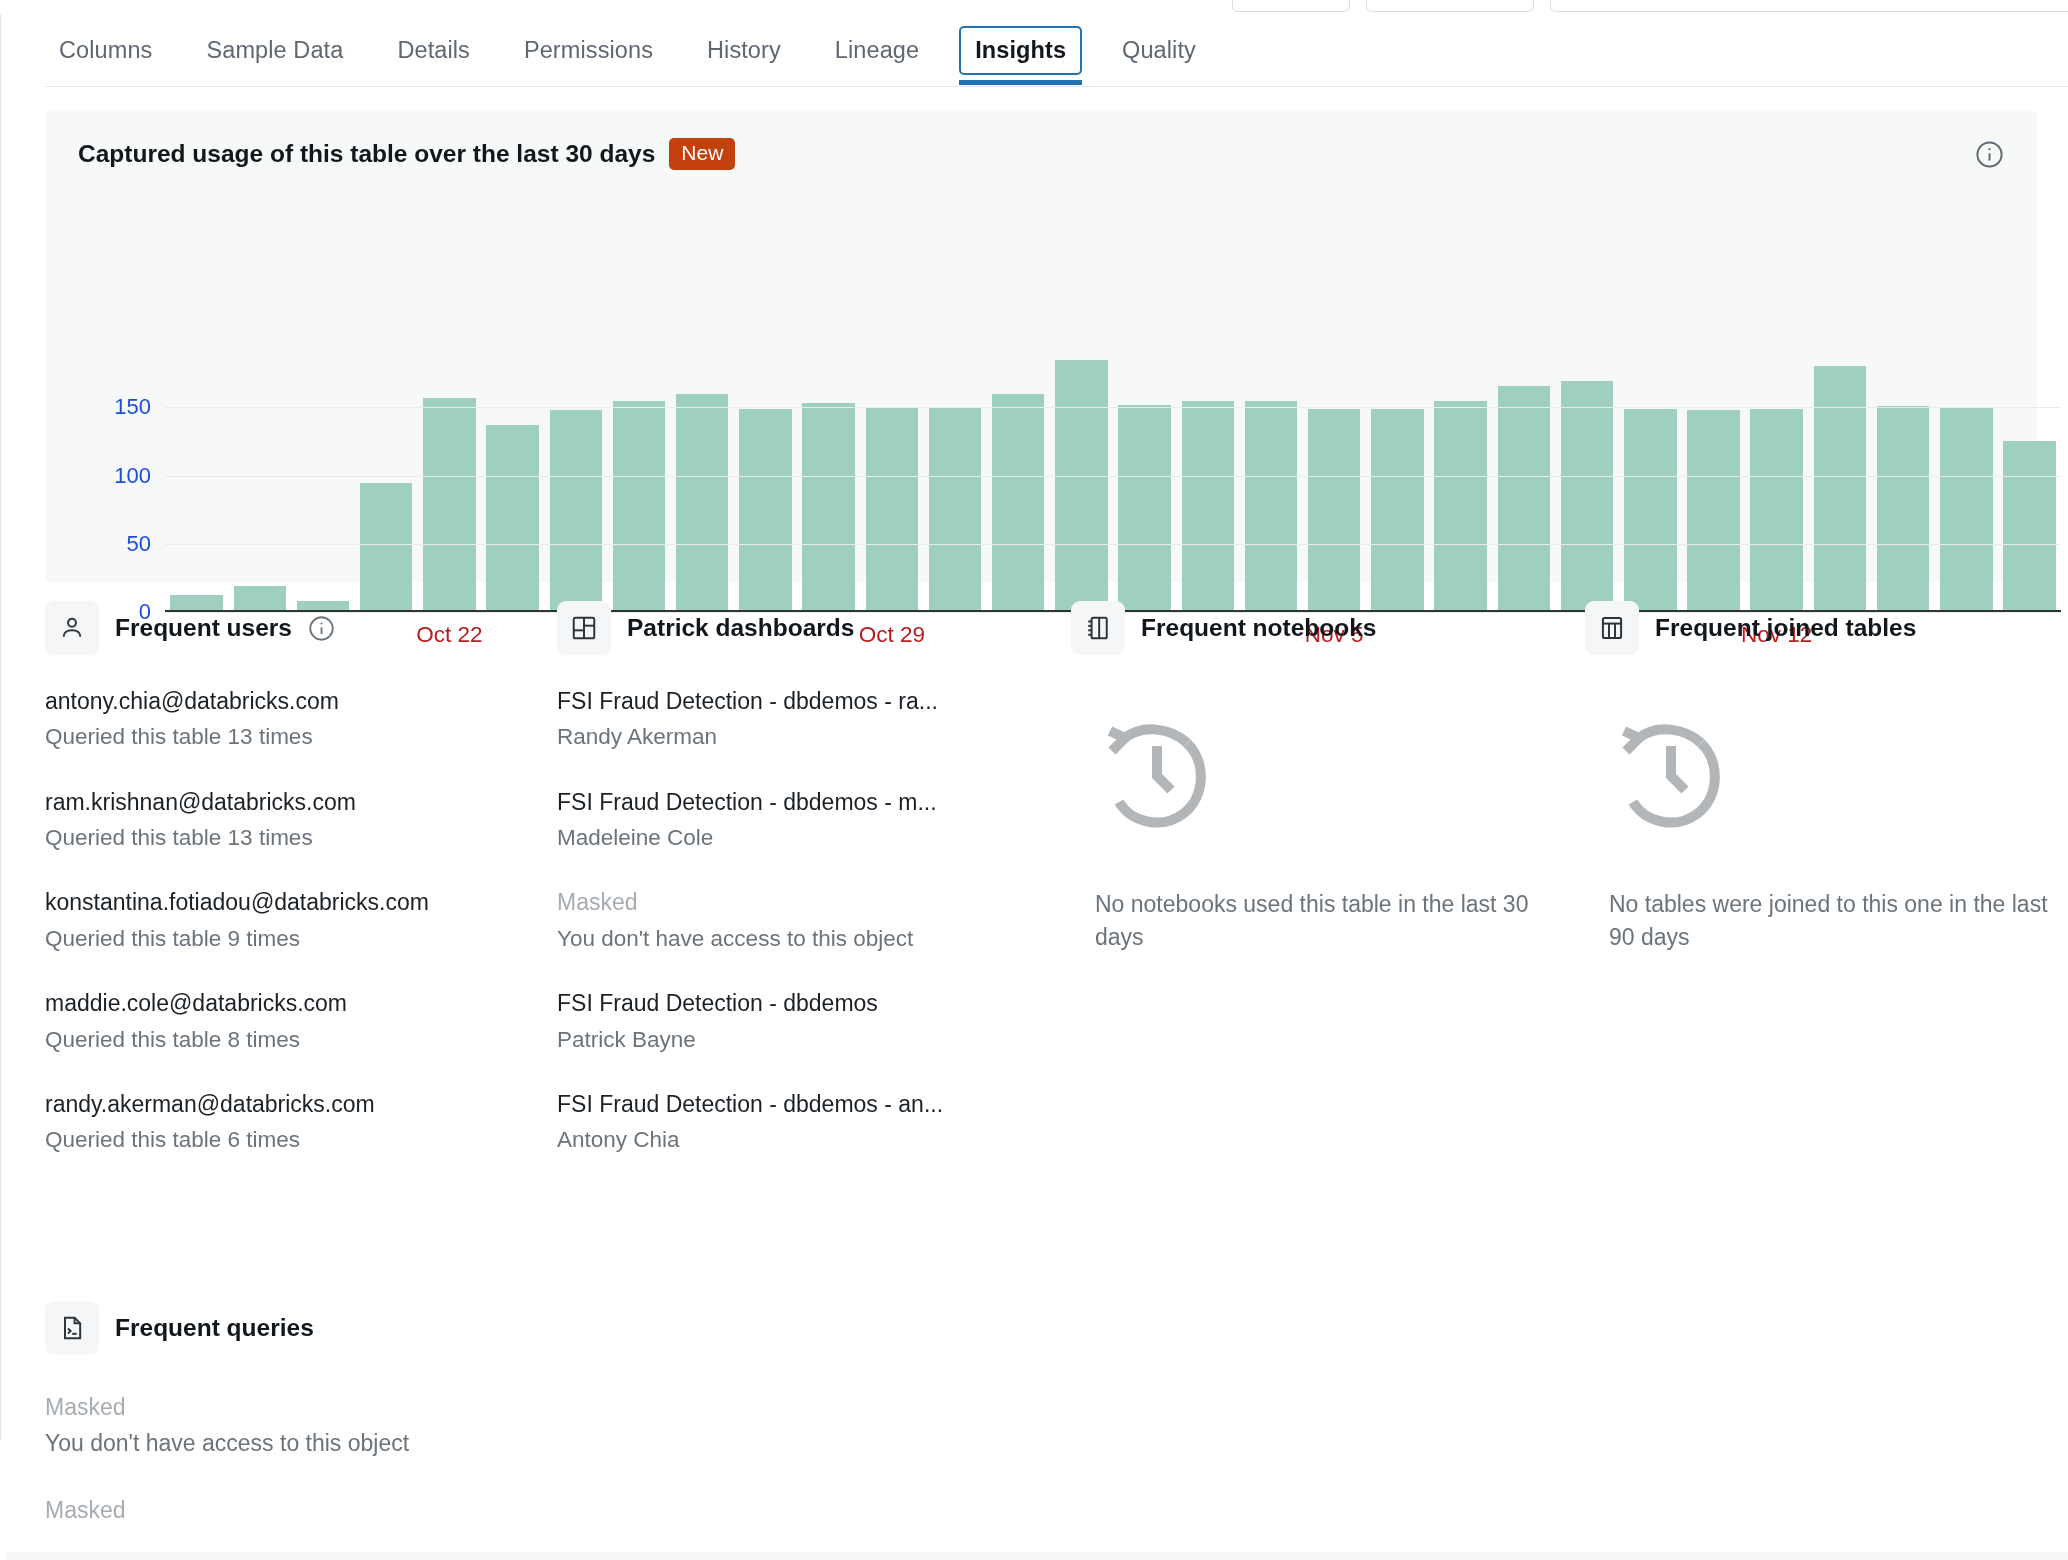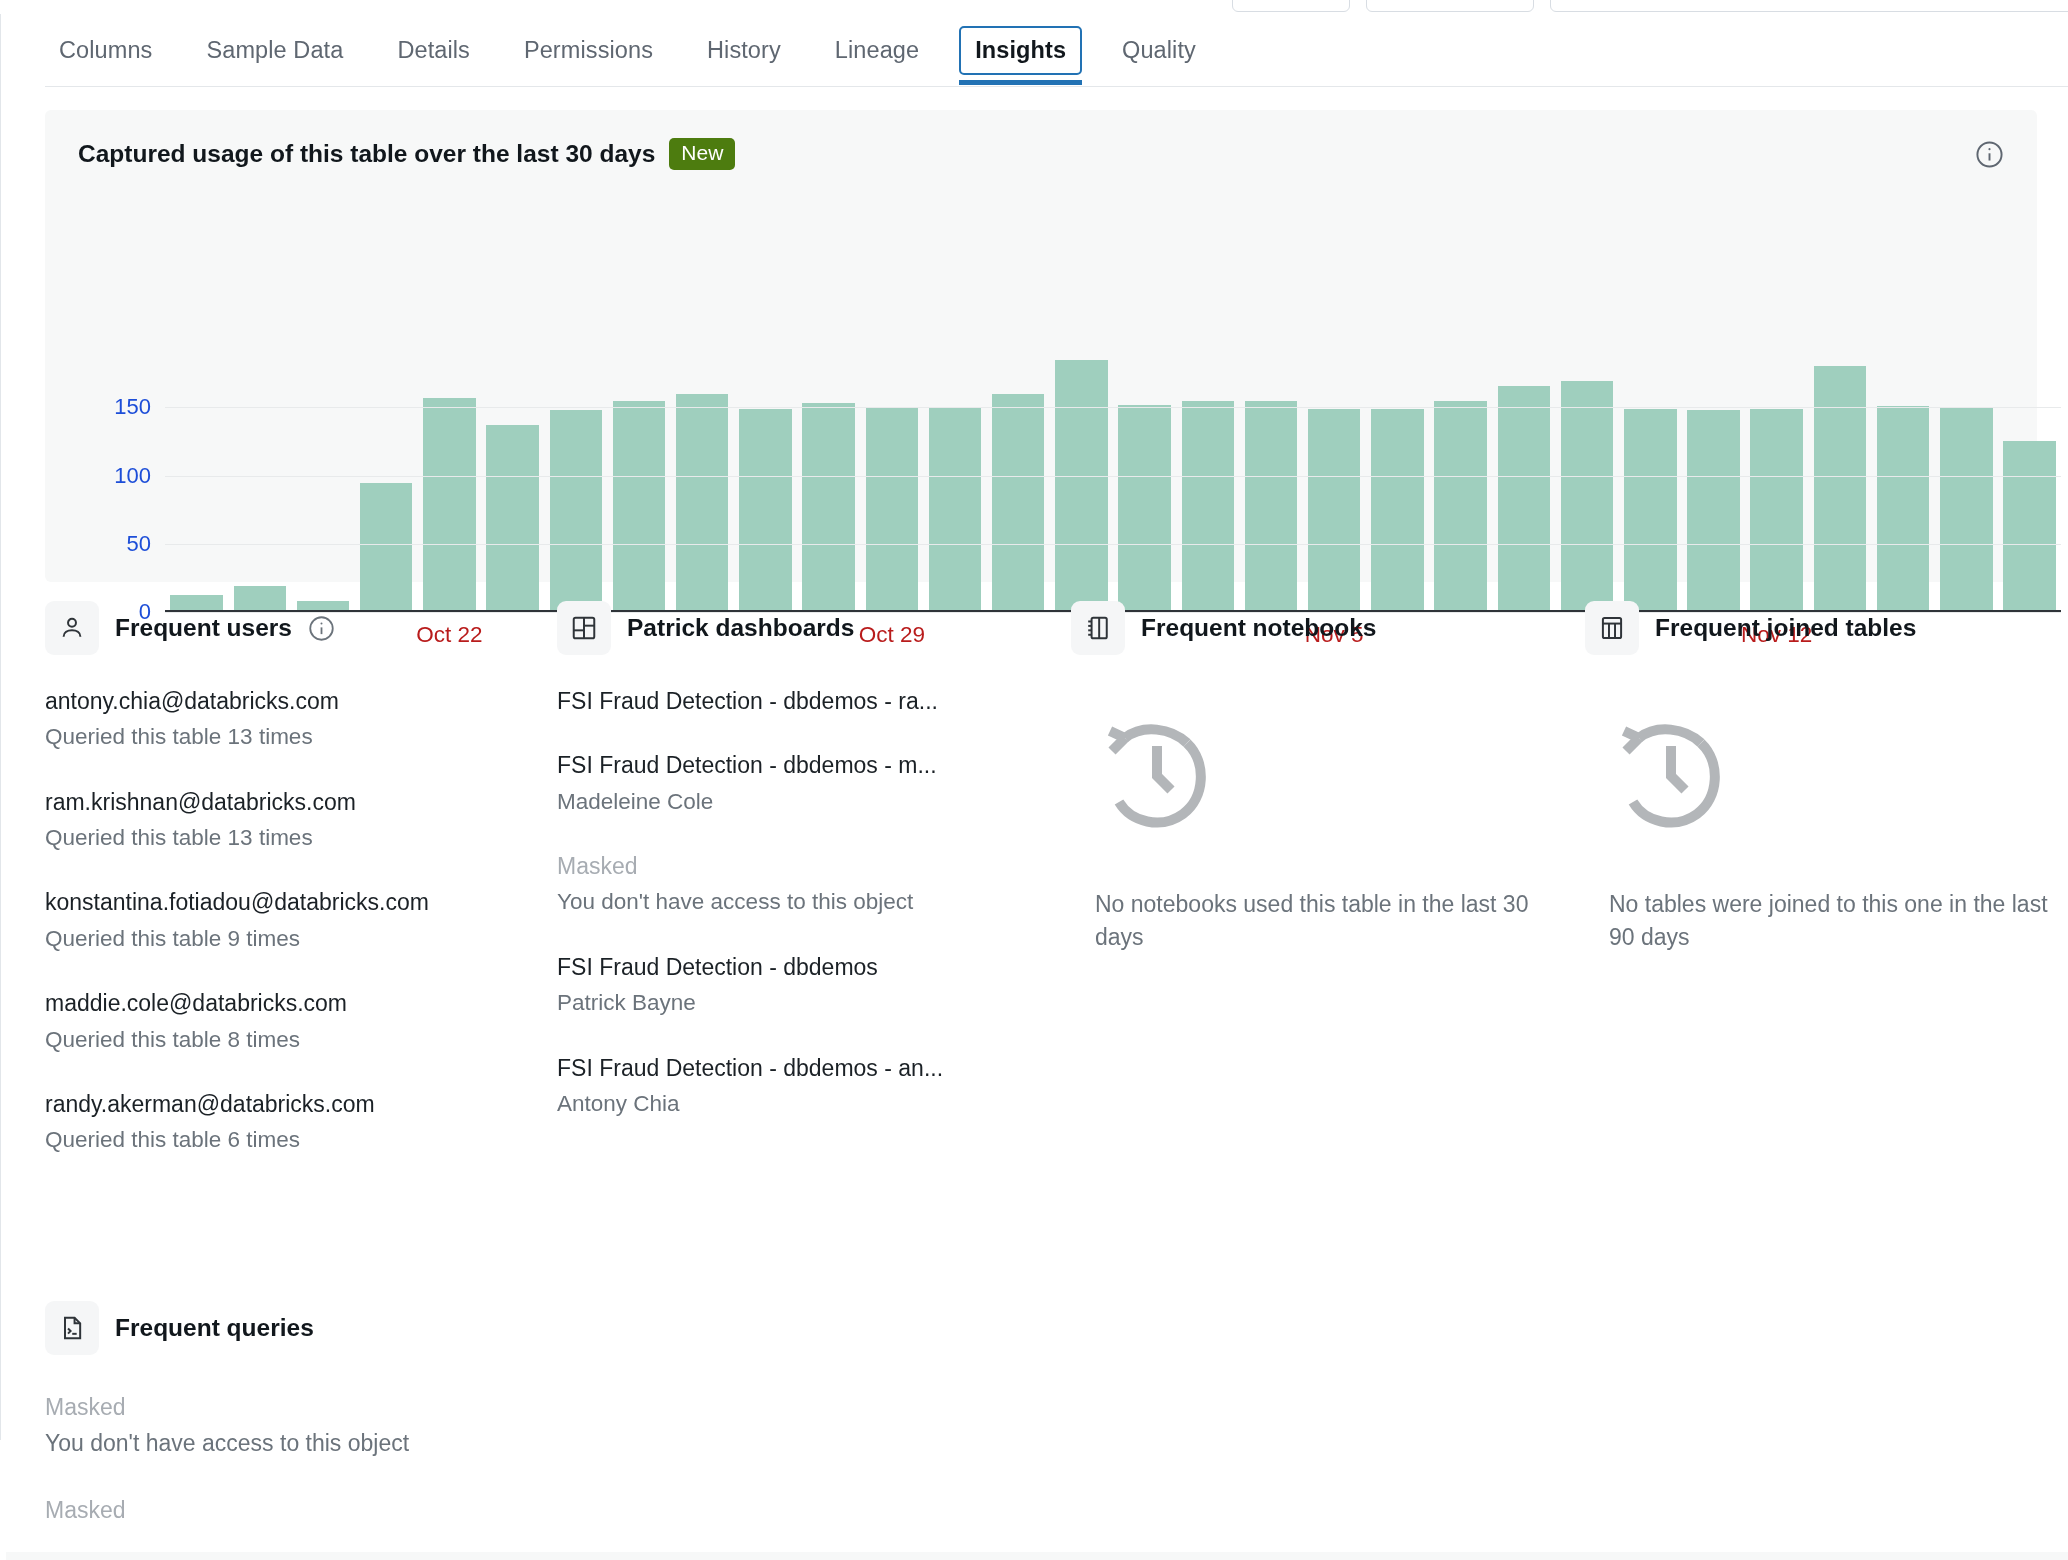--- a/index.html
+++ b/index.html
@@ -45,21 +45,21 @@
   .usage-card {
     position: absolute; left: 45px; top: 110px; width: 1992px; height: 472px;
     background: #f7f8f8; border-radius: 6px;
   }
   .usage-head {
     position: absolute; left: 33px; top: 28px;
     display: flex; align-items: center; gap: 14px;
   }
   .usage-title { font-size: 24.5px; font-weight: 700; color: #11171c; }
   .badge-new {
-    background: #4d7c0f; color: #fff; font-size: 21px; font-weight: 400;
+    background: #c2410c; color: #fff; font-size: 21px; font-weight: 400;
     border-radius: 5px; padding: 4px 12px 6px; line-height: 1.05;
   }
   .info-circle {
     position: absolute; right: 33px; top: 30px; width: 29px; height: 29px;
   }
 
   
   .chart { position: absolute; left: 0; top: 0; width: 1992px; height: 472px; }
   .plot {
     position: absolute; left: 120px; top: 230px; width: 1896px; height: 273px;
@@ -329,20 +329,21 @@
             <line x1="12" y1="3.2" x2="12" y2="20.8"></line>
             <line x1="12" y1="10" x2="20.8" y2="10"></line>
             <line x1="3.2" y1="14" x2="12" y2="14"></line>
           </svg>
         </span>
         <span class="sec-title">Patrick dashboards</span>
       </div>
       <div class="list" id="dash-list">
           <div class="item">
             <div class="item-main">FSI Fraud Detection - dbdemos - ra...</div>
+            <div class="item-sub">Randy Akerman</div>
           </div>
           <div class="item">
             <div class="item-main">FSI Fraud Detection - dbdemos - m...</div>
             <div class="item-sub">Madeleine Cole</div>
           </div>
           <div class="item">
             <div class="item-main muted">Masked</div>
             <div class="item-sub">You don't have access to this object</div>
           </div>
           <div class="item">

